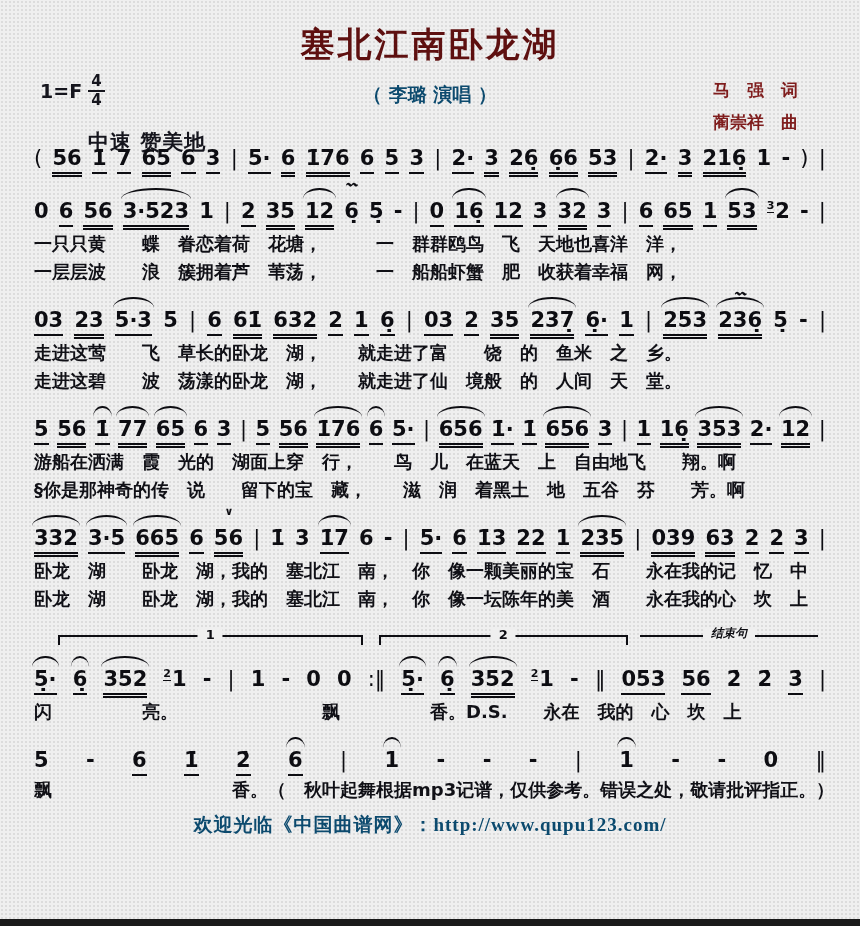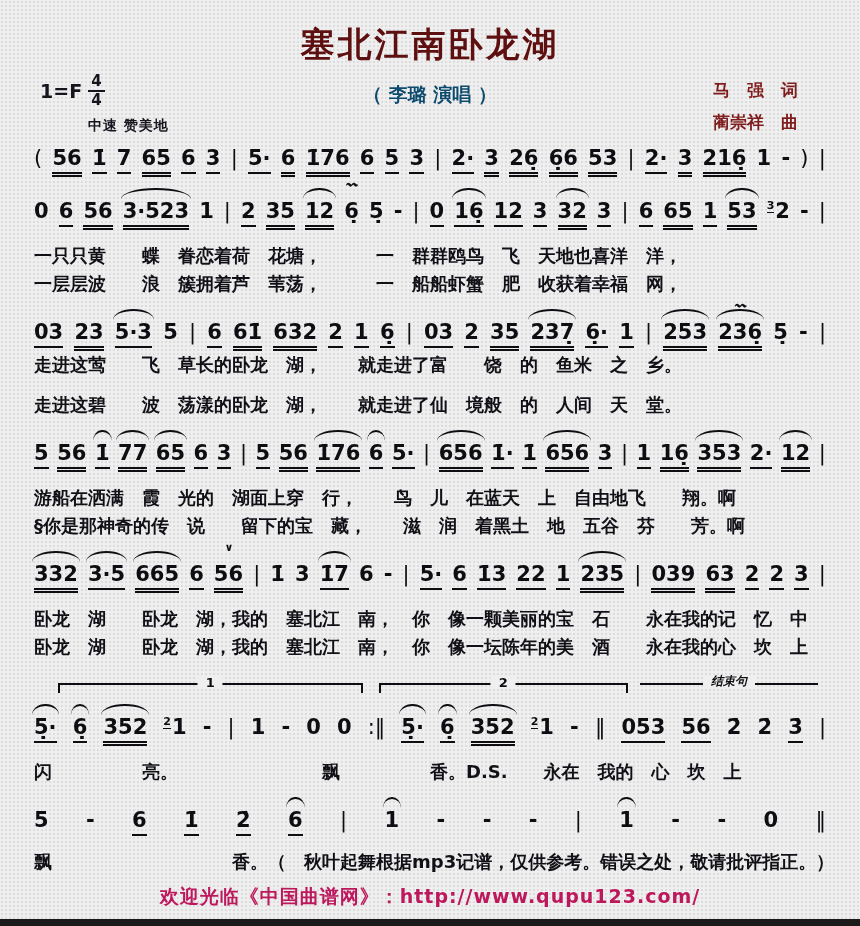--- a/index.html
+++ b/index.html
@@ -32,21 +32,21 @@
     color:#7f1d1d;
   }
   .keyblock{
     position:absolute;left:6px;top:0;
     font-weight:bold;color:#15151d;
   }
   .keyline{display:flex;align-items:center;font-size:19px;}
   .ts{display:inline-block;margin-left:6px;text-align:center;font-size:15px;line-height:1;}
   .ts .num{display:block;border-bottom:2px solid #15151d;padding:0 3px 1px 3px;}
   .ts .den{display:block;padding-top:1px;}
-  .tempo{font-size:14px;margin-top:9px;letter-spacing:1px;padding-left:48px;}
+  .tempo{font-size:21px;margin-top:20px;letter-spacing:1px;padding-left:48px;}
   
   .mrow{
     display:flex;justify-content:space-between;align-items:baseline;
     padding-top:22px;  
     font-size:21px;font-weight:bold;
     white-space:nowrap;
   }
   .tok{position:relative;display:inline-block;line-height:1.15;}
   .tok .txt{display:inline-block;padding-bottom:2px;}
   .u1 > .txt{border-bottom:2px solid #0d0d12;}
@@ -64,40 +64,40 @@
   .grace{
     font-size:11px;vertical-align:9px;margin-right:1px;
     border-bottom:1px solid #0d0d12;
   }
   
   .lyr{
     white-space:pre;font-weight:bold;color:#101016;
     font-size:18px;line-height:1.55;
     overflow:hidden;
   }
-  .lyr.first{margin-top:12px;}
+  .lyr.first{margin-top:0;}
   
   .volta-row{position:relative;height:20px;margin-top:14px;}
   .volta{
     position:absolute;top:8px;height:8px;
     border-top:2px solid #0d0d12;
     border-left:2px solid #0d0d12;
     border-right:2px solid #0d0d12;
   }
   .volta.noleft{border-left:none;}
   .volta .vlabel{
     position:absolute;left:50%;top:-9px;transform:translateX(-50%);
     background:#efefef;padding:0 8px;
     font-size:13px;font-weight:bold;line-height:1;
   }
   .volta .vlabel.cjk{font-size:12px;top:-10px;font-style:italic;}
   
   .footer{
-    text-align:center;font-size:19px;font-weight:bold;color:#be185d;
-    margin-top:8px;letter-spacing:1px;
+    text-align:center;font-size:19px;font-weight:bold;color:#0c4a6e;
+    margin-top:8px;letter-spacing:1px;font-family:Liberation Serif, serif;
   }
   .bottom-bar{
     position:absolute;left:0;right:0;bottom:0;height:7px;background:#1a1a1a;
   }
 </style>
 </head>
 <body>
 
 <div class="page">
 

